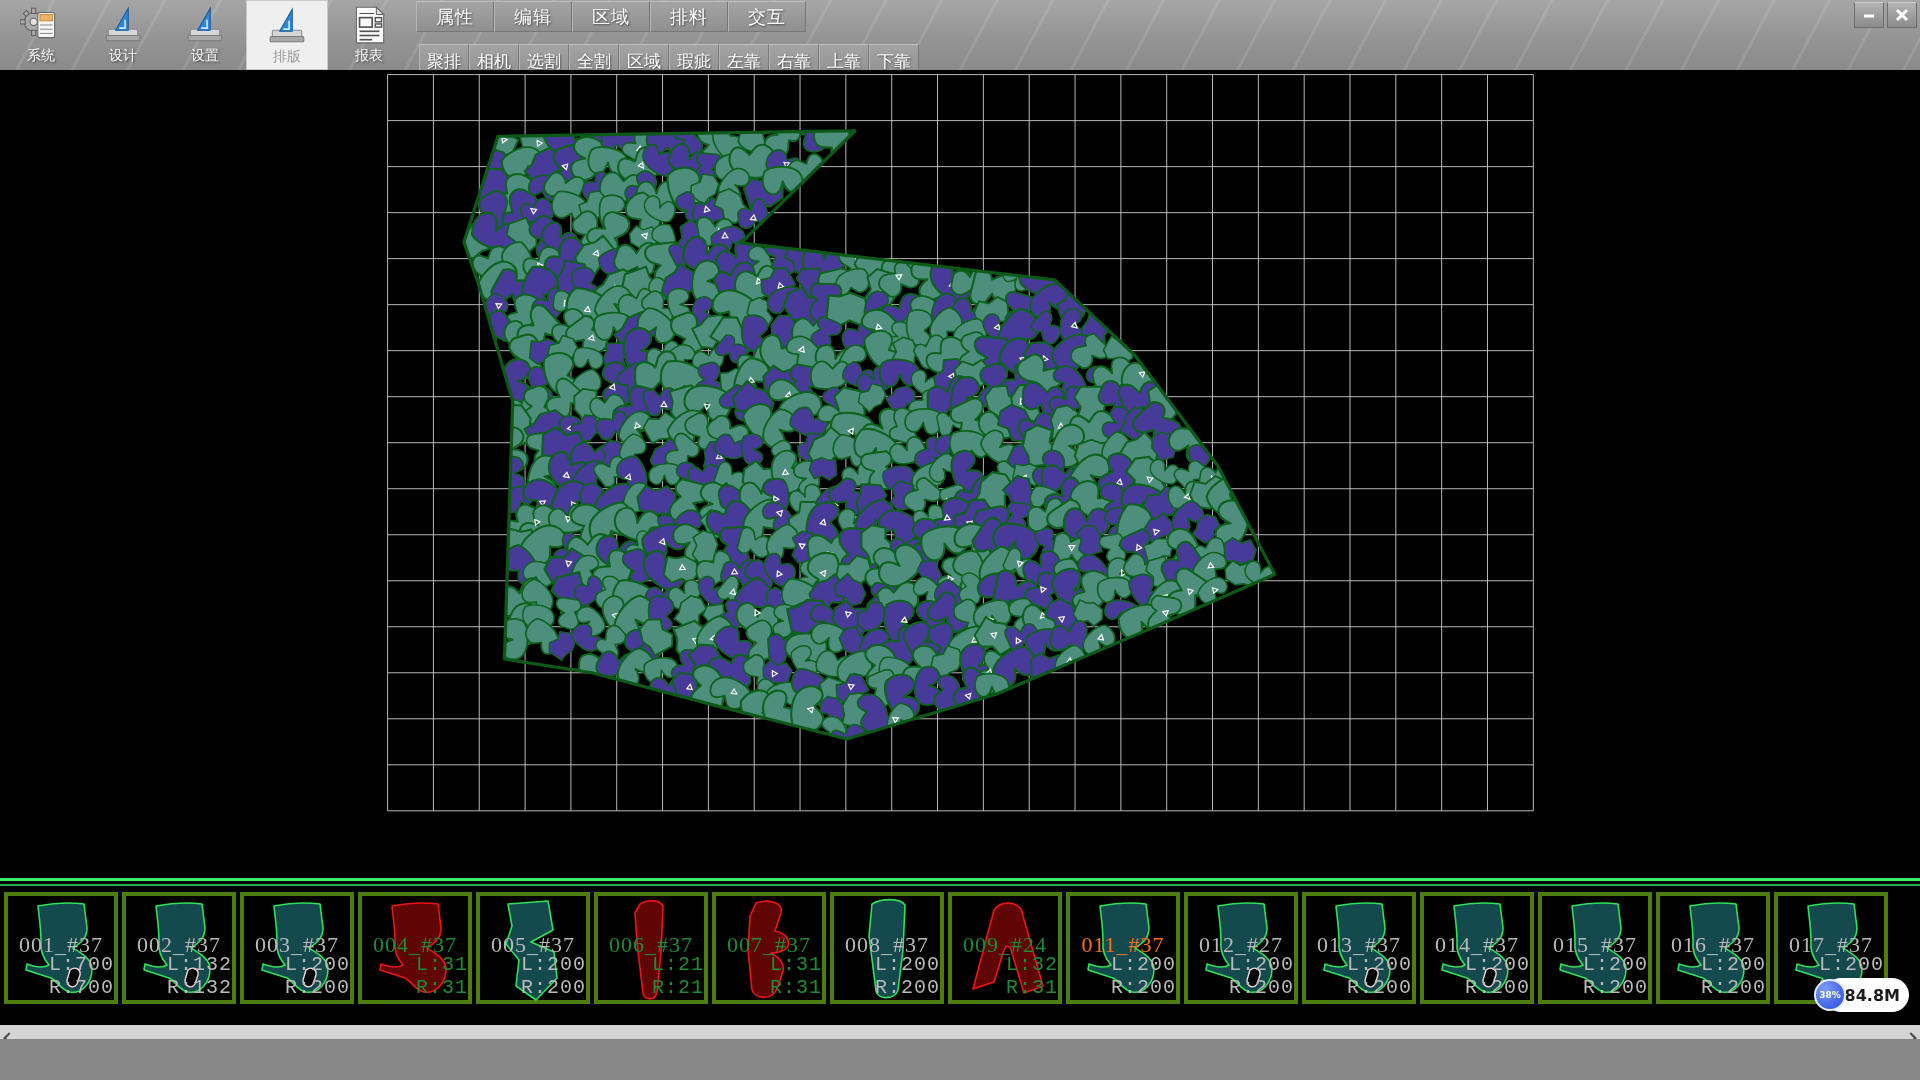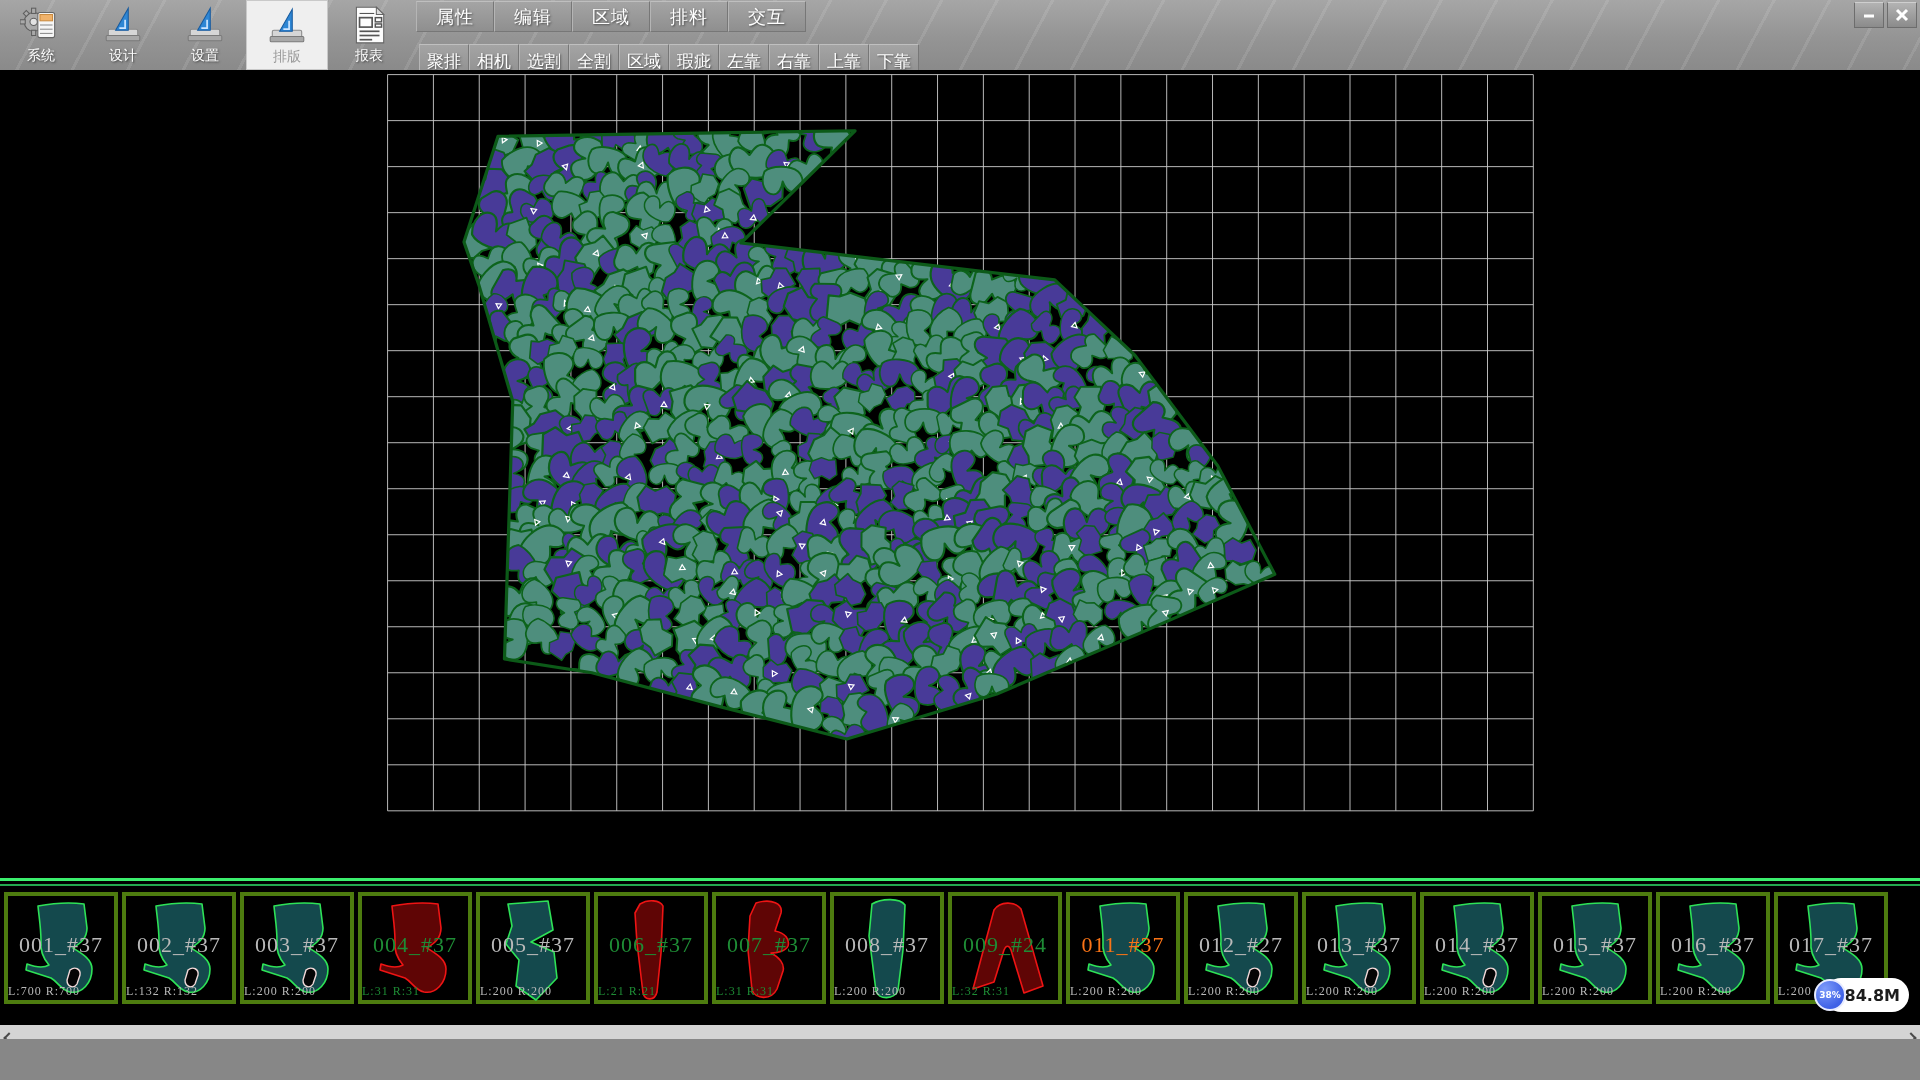--- a/index.html
+++ b/index.html
@@ -42,22 +42,22 @@
   
   .stripline1{position:absolute;left:0;top:878px;width:1920px;height:3px;background:#3bef6d;}
   .stripline2{position:absolute;left:0;top:884px;width:1920px;height:2px;background:#23a94e;}
   .strip{position:absolute;left:0;top:886px;width:1920px;height:139px;background:#000;overflow:hidden;}
   .cells{position:absolute;left:4px;top:6px;display:flex;gap:4px;}
   .cell{position:relative;width:114px;height:112px;border:4px solid #4d7c0f;box-sizing:border-box;
     background:#000;flex:0 0 auto;}
   .cell svg{position:absolute;left:6px;top:2px;width:100px;height:104px;}
   .cid{position:absolute;left:0;top:36px;width:100%;text-align:center;
     font-family:"Liberation Serif","DejaVu Serif",serif;font-size:22px;letter-spacing:1px;}
-  .clr{position:absolute;left:0;bottom:1px;width:100%;text-align:left;
-    font-family:Liberation Serif, serif;font-size:12px;letter-spacing:1px;}
+  .clr{position:absolute;left:0;bottom:1px;width:100%;text-align:right;
+    font-family:Liberation Mono, monospace;font-size:20px;letter-spacing:1px;}
 
   
   .mem-badge{position:absolute;left:1814px;top:976px;width:96px;height:38px;z-index:5;}
   .mem-pill{position:absolute;left:10px;top:2px;width:85px;height:34px;background:#fff;
     border-radius:17px;box-shadow:0 2px 4px rgba(0,0,0,.45);
     display:flex;align-items:center;justify-content:flex-end;padding-right:9px;box-sizing:border-box;
     color:#1c1c1c;font-size:16px;font-weight:bold;}
   .mem-circle{position:absolute;left:0px;top:3px;width:32px;height:32px;border-radius:50%;
     background:radial-gradient(circle at 32% 28%,#7d9bfa,#3f61e6 70%);
     border:2px solid #e8ecff;box-sizing:border-box;

